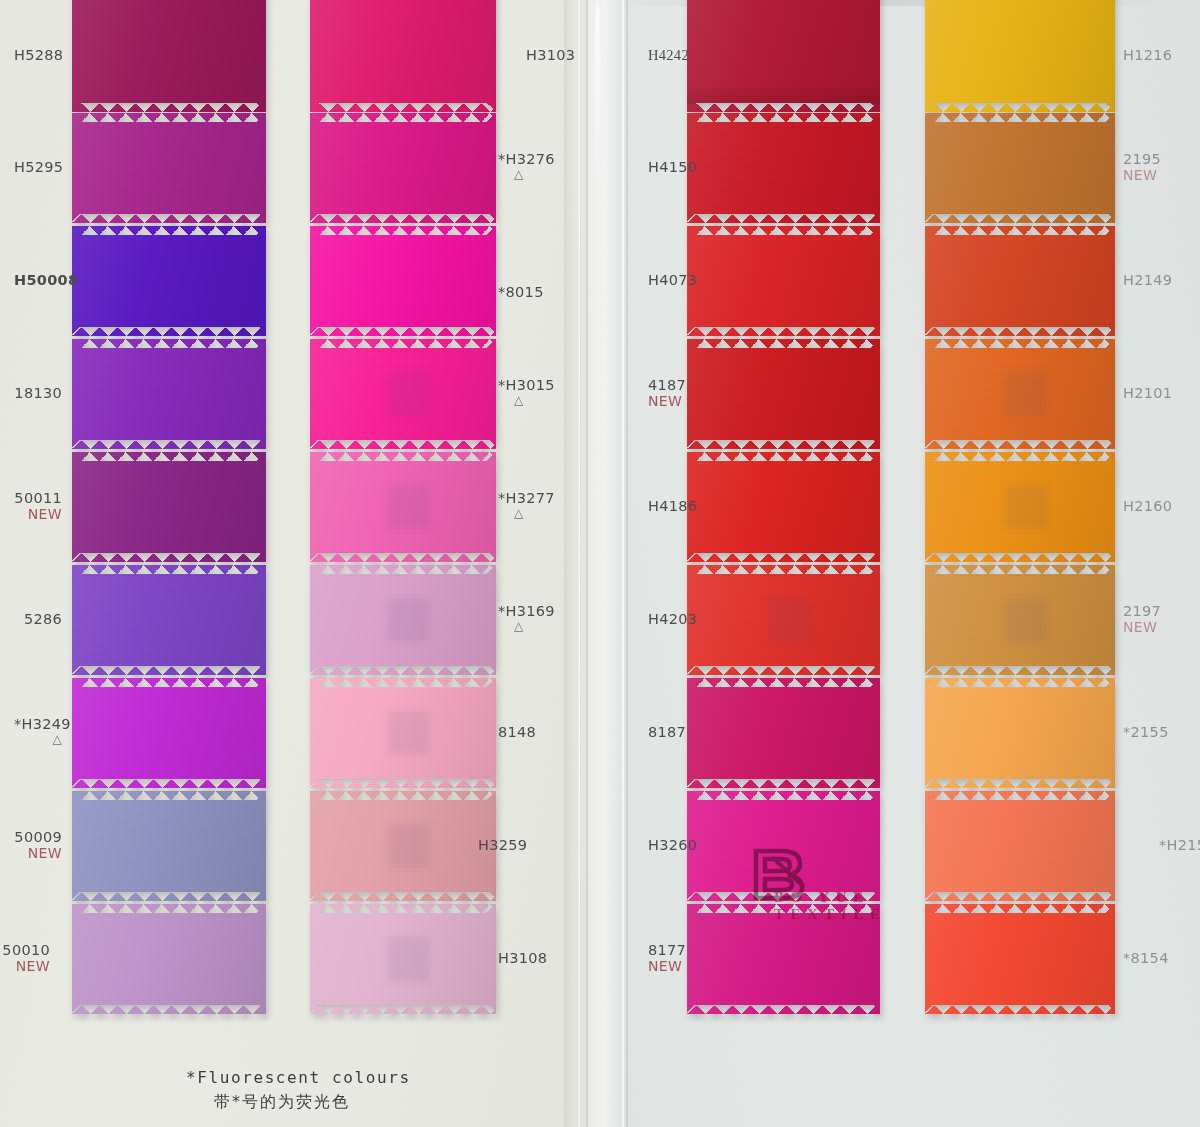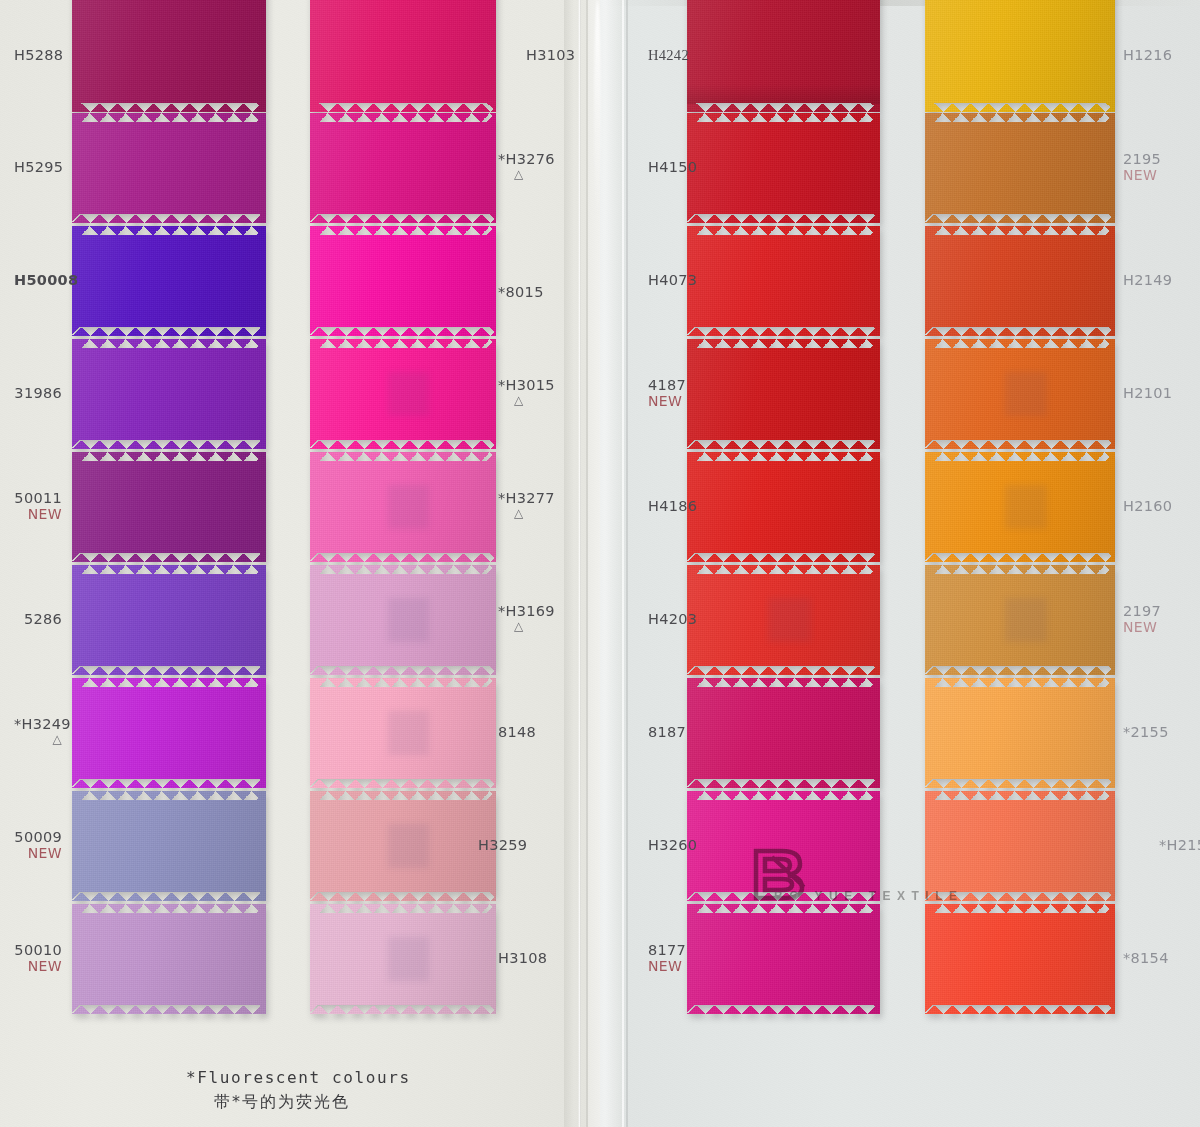--- a/index.html
+++ b/index.html
@@ -114,23 +114,23 @@
     position:absolute;left:752px;top:845px;width:232px;height:70px;
     opacity:.60;pointer-events:none;mix-blend-mode:multiply;
   }
   .wm-mono{position:absolute;left:0;top:2px;width:58px;height:54px;}
   .wm-cn{
     position:absolute;left:66px;top:-2px;font-size:38px;line-height:42px;
     color:#5d4a52;font-weight:700;letter-spacing:2px;
     font-family:"DejaVu Sans","Liberation Sans",sans-serif;
   }
   .wm-en{
-    position:absolute;left:22px;top:44px;font-size:12px;letter-spacing:6.5px;
-    color:#737373;font-weight:700;
-    font-family:Liberation Sans, sans-serif;
+    position:absolute;left:22px;top:44px;font-size:15px;letter-spacing:6.5px;
+    color:#be185d;font-weight:700;
+    font-family:Liberation Serif, serif;
   }
   .grain{
     position:absolute;inset:0;pointer-events:none;opacity:.16;
     background-image:
       repeating-linear-gradient(23deg, rgba(0,0,0,.05) 0 1px, rgba(255,255,255,.05) 1px 2px);
   }
 </style>
 </head>
 <body>
 
@@ -179,21 +179,21 @@
       </div>
       <div class="label r-align" style="top: 272px; left: 14px; width: 48px; font-weight: bold;"><span>H50008</span></div>
       <div class="swatch-wrap" style="left: 72px; top: 339px; width: 194px; height: 110px;">
         <div class="swatch">
           <div class="pinked" style="background: rgb(133, 35, 189);">
             <div class="weave"></div>
             <div class="sheen"></div>
           </div>
         </div>
       </div>
-      <div class="label r-align" style="top: 385px; left: 14px; width: 48px;"><span>31986</span></div>
+      <div class="label r-align" style="top: 385px; left: 14px; width: 48px;"><span>18130</span></div>
       <div class="swatch-wrap" style="left: 72px; top: 452px; width: 194px; height: 110px;">
         <div class="swatch">
           <div class="pinked" style="background: rgb(138, 31, 134);">
             <div class="weave"></div>
             <div class="sheen"></div>
           </div>
         </div>
       </div>
       <div class="label r-align" style="top: 490px; left: 14px; width: 48px;"><span>50011</span><span class="new">NEW</span></div>
       <div class="swatch-wrap" style="left: 72px; top: 565px; width: 194px; height: 110px;">
@@ -224,21 +224,21 @@
       </div>
       <div class="label r-align" style="top: 829px; left: 14px; width: 48px; text-align: right;"><span>50009</span><span class="new">NEW</span></div>
       <div class="swatch-wrap" style="left: 72px; top: 904px; width: 194px; height: 110px;">
         <div class="swatch">
           <div class="pinked" style="background: rgb(192, 147, 205);">
             <div class="weave"></div>
             <div class="sheen"></div>
           </div>
         </div>
       </div>
-      <div class="label r-align" style="top: 942px; left: 14px; width: 48px;"><span>50010</span><span class="new">NEW</span></div>
+      <div class="label r-align" style="top: 942px; left: 2px; width: 48px;"><span>50010</span><span class="new">NEW</span></div>
       <div class="swatch-wrap" style="left: 310px; top: -14px; width: 186px; height: 126px;">
         <div class="swatch">
           <div class="pinked" style="background: rgb(228, 21, 107);">
             <div class="weave"></div>
             <div class="sheen"></div>
           </div>
         </div>
       </div>
       <div class="label" style="top: 47px; left: 498px; margin-left: 28px;"><span>H3103</span></div>
       <div class="swatch-wrap" style="left: 310px; top: 113px; width: 186px; height: 110px;">

